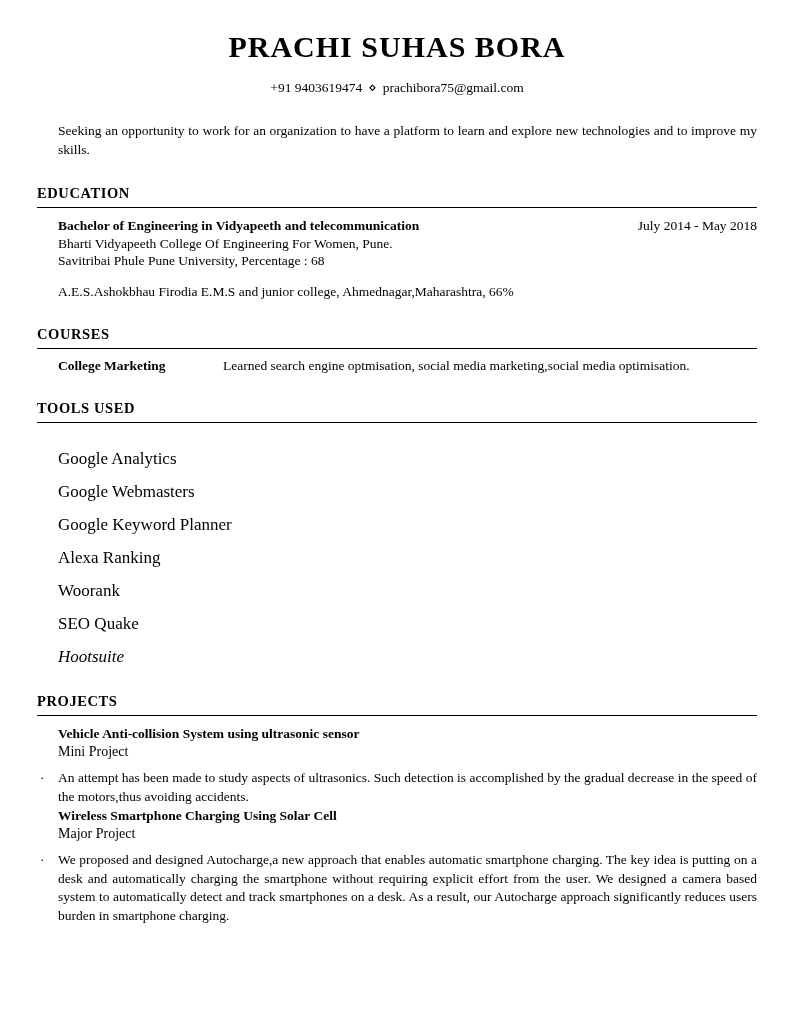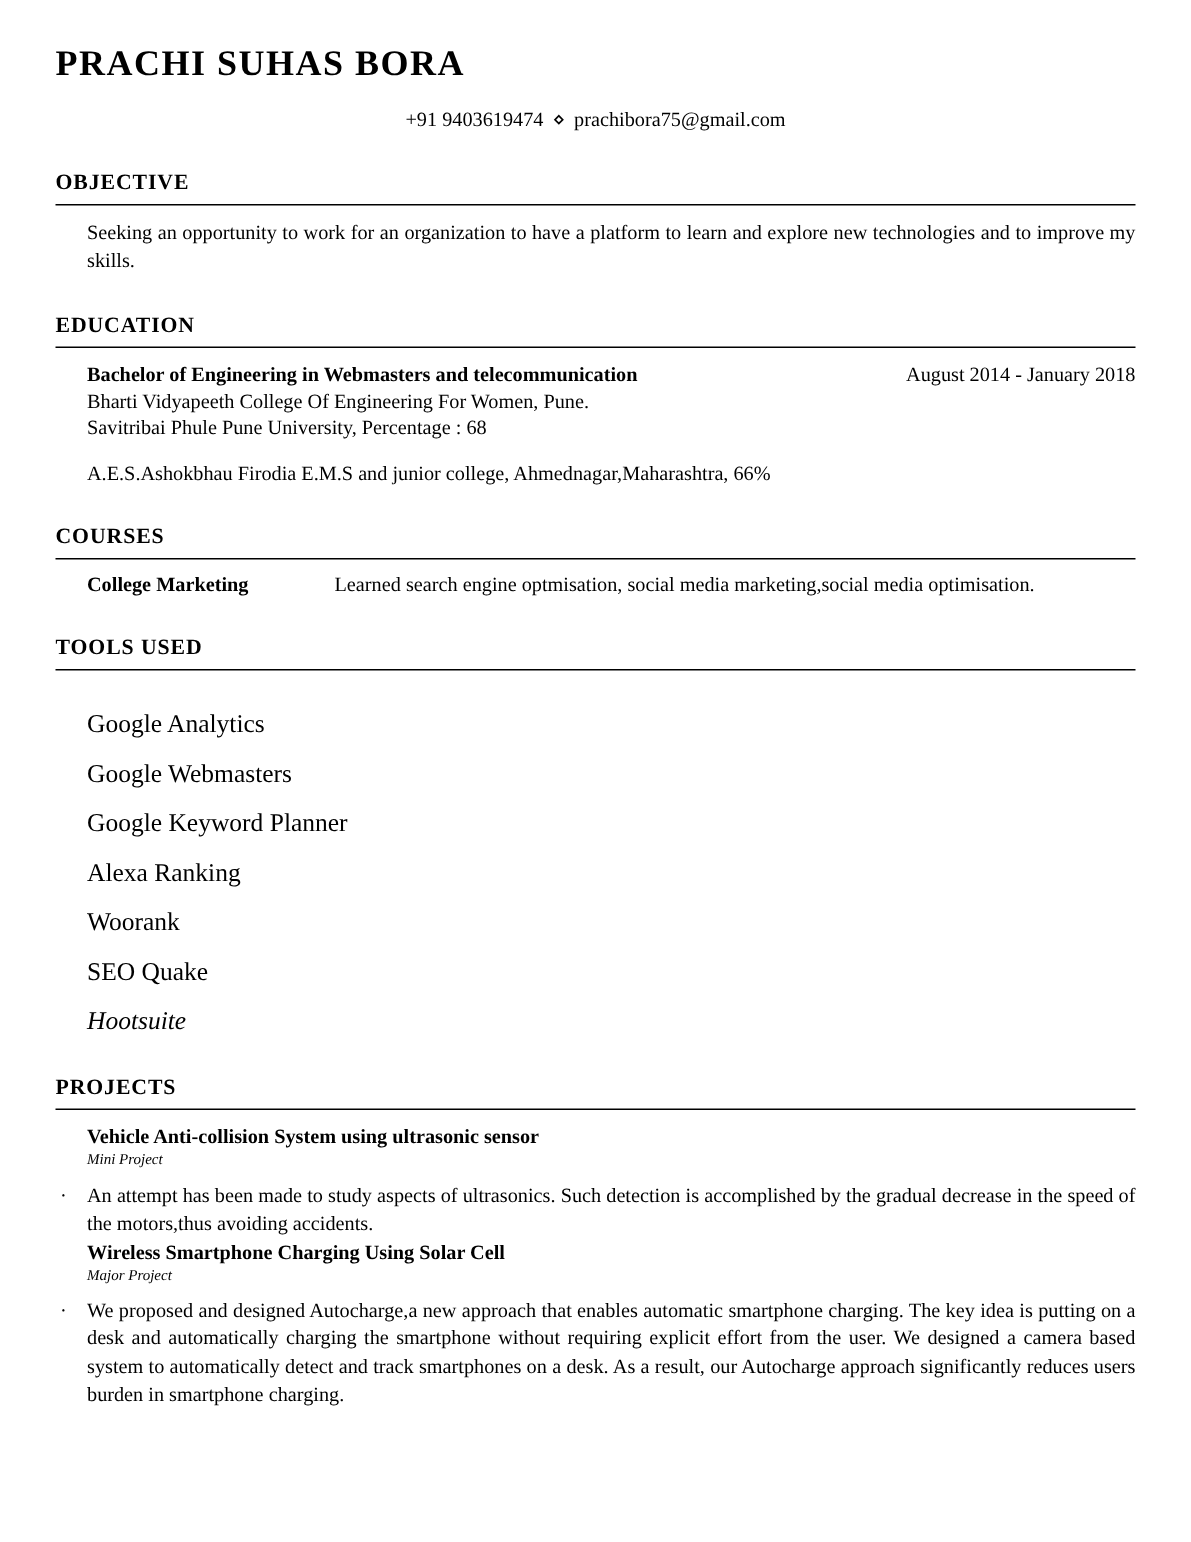--- a/index.html
+++ b/index.html
@@ -7,21 +7,22 @@
   body {
     width: 794px;
     height: 1028px;
     font-family: "Liberation Serif", "DejaVu Serif", serif;
     color: #000000;
     overflow: hidden;
   }
   .page { padding: 26px 37px 0 37px; }
 
   .name {
-    font-size: 24px;
+    text-align: center;
+    font-size: 30px;
     font-weight: bold;
     letter-spacing: 1px;
     margin-top: 4px;
   }
   .contact {
     text-align: center;
     font-size: 13.5px;
     margin-top: 15px;
   }
   .contact .sep { margin: 0 6px; }
@@ -59,49 +60,48 @@
   .course-name { flex: 0 0 165px; font-size: 13.5px; }
   .course-desc { flex: 1; font-size: 13.5px; text-align: justify; }
 
   .tools-list { margin-top: 26px; margin-left: 21px; }
   .tool-item { font-size: 17px; margin-bottom: 13px; }
   .tool-item:last-child { margin-bottom: 0; font-style: italic; }
 
   .project-head { margin-left: 21px; margin-top: 1px; }
   .project-head.first { margin-top: 9px; }
   .project-title { font-size: 13.5px; font-weight: bold; line-height: 1.3; }
-  .project-type { font-size: 10px; font-style: italic; line-height: 1.3; }
+  .project-type { font-size: 14px; line-height: 1.3; }
   .bullet-row { display: flex; margin-left: 3px; margin-top: 8px; }
   .bullet-glyph { flex: 0 0 18px; font-size: 13.5px; line-height: 1.38; }
   .bullet-row .body-text { flex: 1; }
 </style>
 </head>
 <body>
 
 <div class="page">
 
   <h1 class="name">PRACHI SUHAS BORA</h1>
 
   <div class="contact">
     <span>+91 9403619474</span><span class="sep">⋄</span><span>prachibora75@gmail.com</span>
   </div>
 
   <section>
-    <h2 class="sec-title">OBJECTIVE</h2>
     <p class="body-text content">Seeking an opportunity to work for an organization to have a platform to learn and explore new technologies and to improve my skills.</p>
   </section>
 
   <section>
     <h2 class="sec-title">EDUCATION</h2>
     <div class="content">
 
       <div class="edu-entry">
         <div class="entry-head">
-          <span class="bold">Bachelor of Engineering in Webmasters and telecommunication</span>
-          <span class="date">August 2014 - January 2018</span>
+          <span class="bold">Bachelor of Engineering in Vidyapeeth and telecommunication</span>
+          <span class="date">July 2014 - May 2018</span>
         </div>
         <div class="entry-line">Bharti Vidyapeeth College Of Engineering For Women, Pune.</div>
         <div class="entry-line">Savitribai Phule Pune University, Percentage : 68</div>
       </div>
 
       <div class="edu-entry">
         <div class="entry-line">A.E.S.Ashokbhau Firodia E.M.S and junior college, Ahmednagar,Maharashtra, 66%</div>
       </div>
 
 

